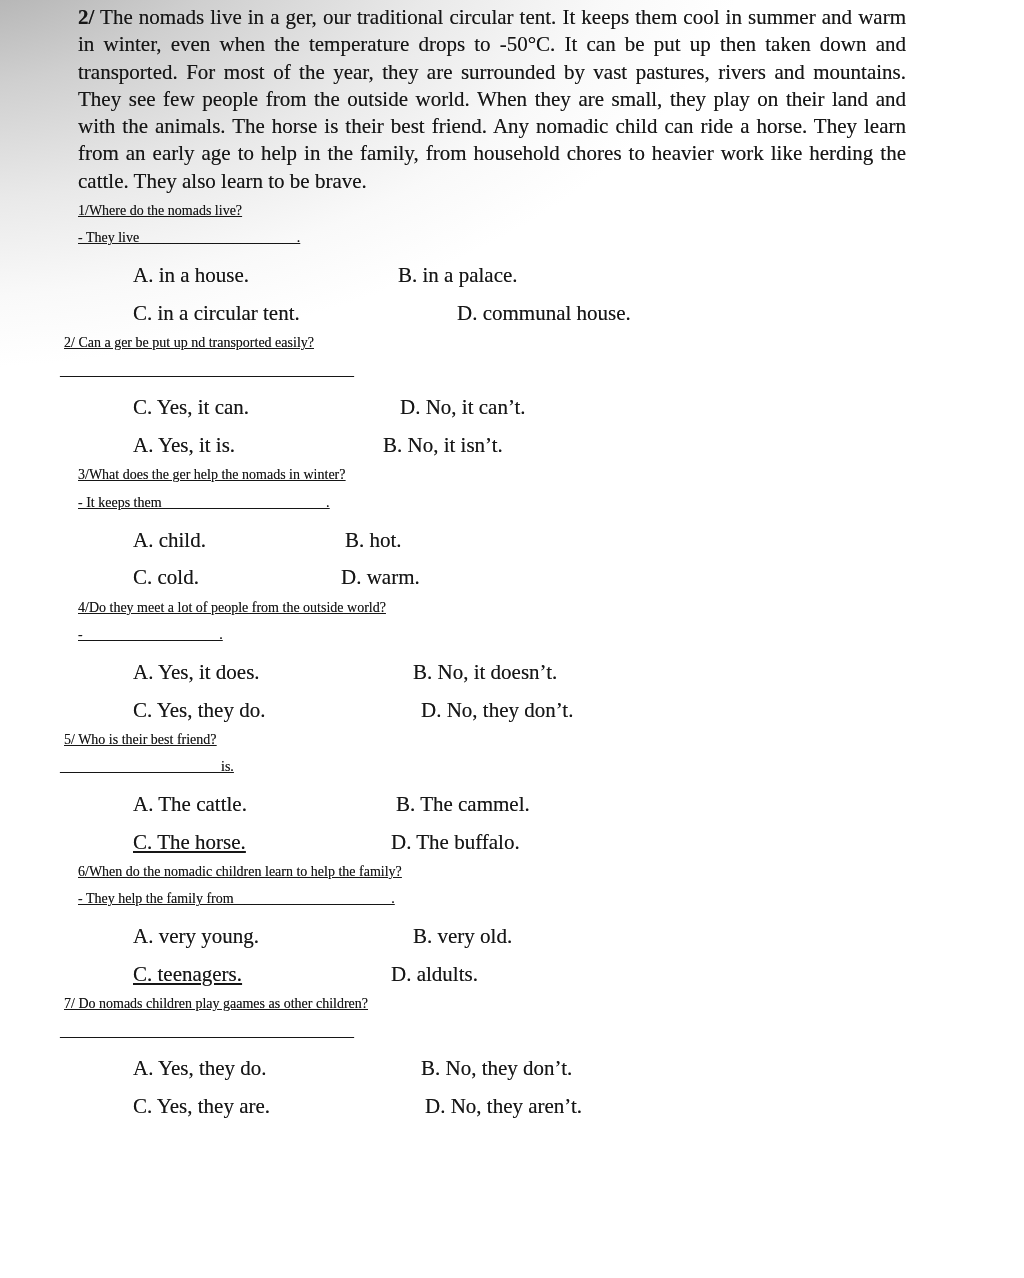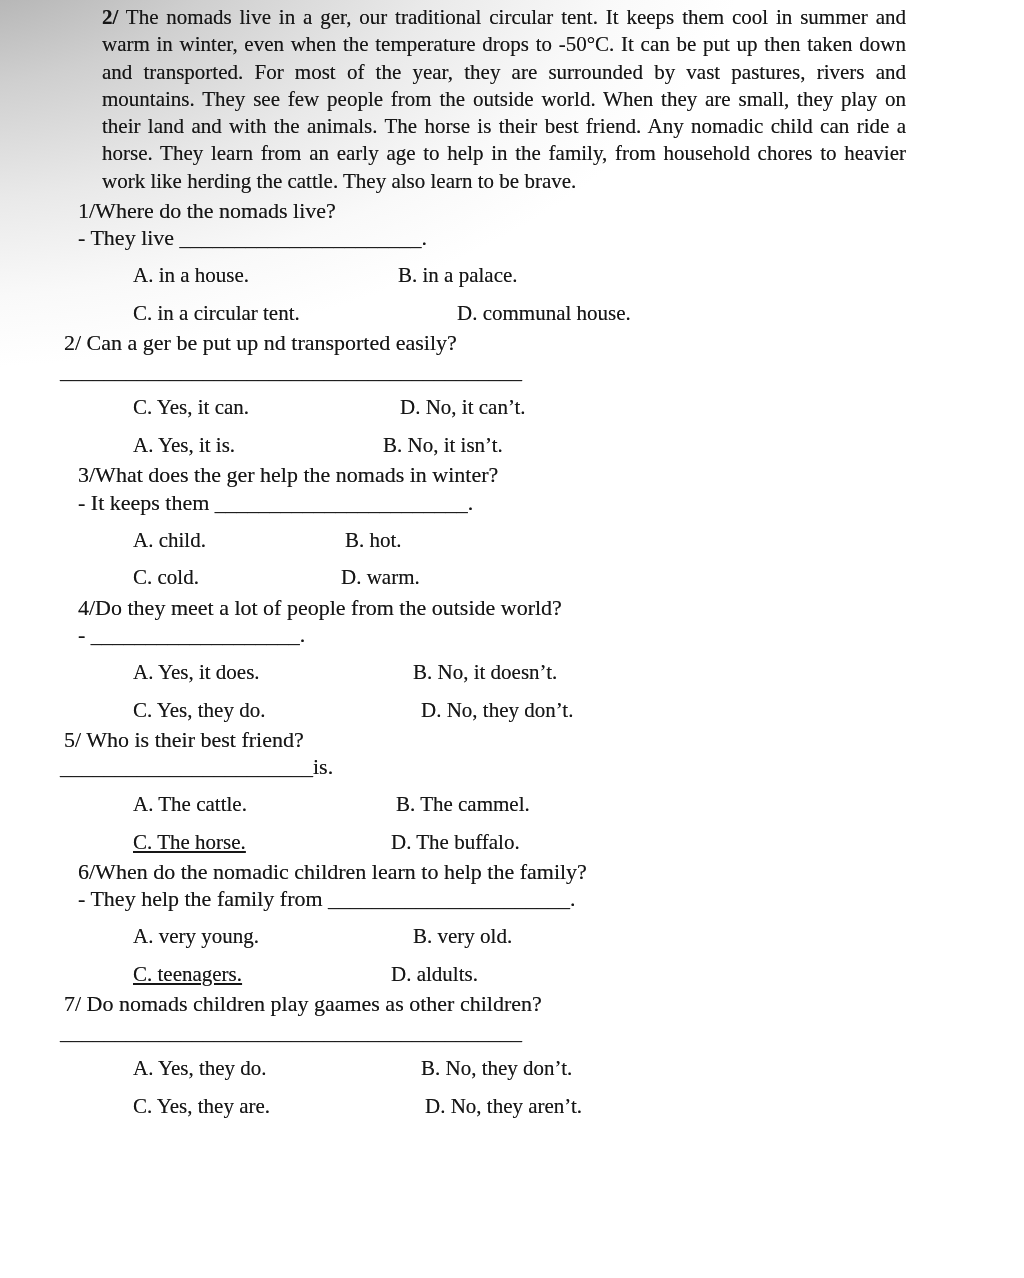--- a/index.html
+++ b/index.html
@@ -16,32 +16,33 @@
     height: 1278px;
     overflow: hidden;
     
     background:
       radial-gradient(ellipse 980px 540px at -80px -90px,
         #989898 0%, #b0b0b0 14%, #cfcfcf 33%, #e9e9e9 54%, #f9f9f9 72%, #ffffff 85%);
     box-sizing: border-box;
     padding-top: 4px;
   }
   .para {
-    margin: 0 118px 0 102px;
+    margin: 0 118px 0 78px;
     font-size: 21px;
     line-height: 27.3px;
     text-align: justify;
     text-shadow: 0 0 0.5px rgba(0,0,0,0.5);
   }
   .para b { font-weight: bold; }
   .qline {
-    font-size: 22px;
+    font-size: 14px;
     line-height: 27.3px;
     text-shadow: 0 0 0.5px rgba(0,0,0,0.5);
     white-space: pre;
+    text-decoration: underline;
   }
   .qa { margin-left: 78px; }   
   .qb { margin-left: 64px; }   
   .qc { margin-left: 60px; }   
   .opt-row {
     display: flex;
     margin-left: 133px;
     margin-top: 10.5px;
     font-size: 21px;
     line-height: 27.3px;

